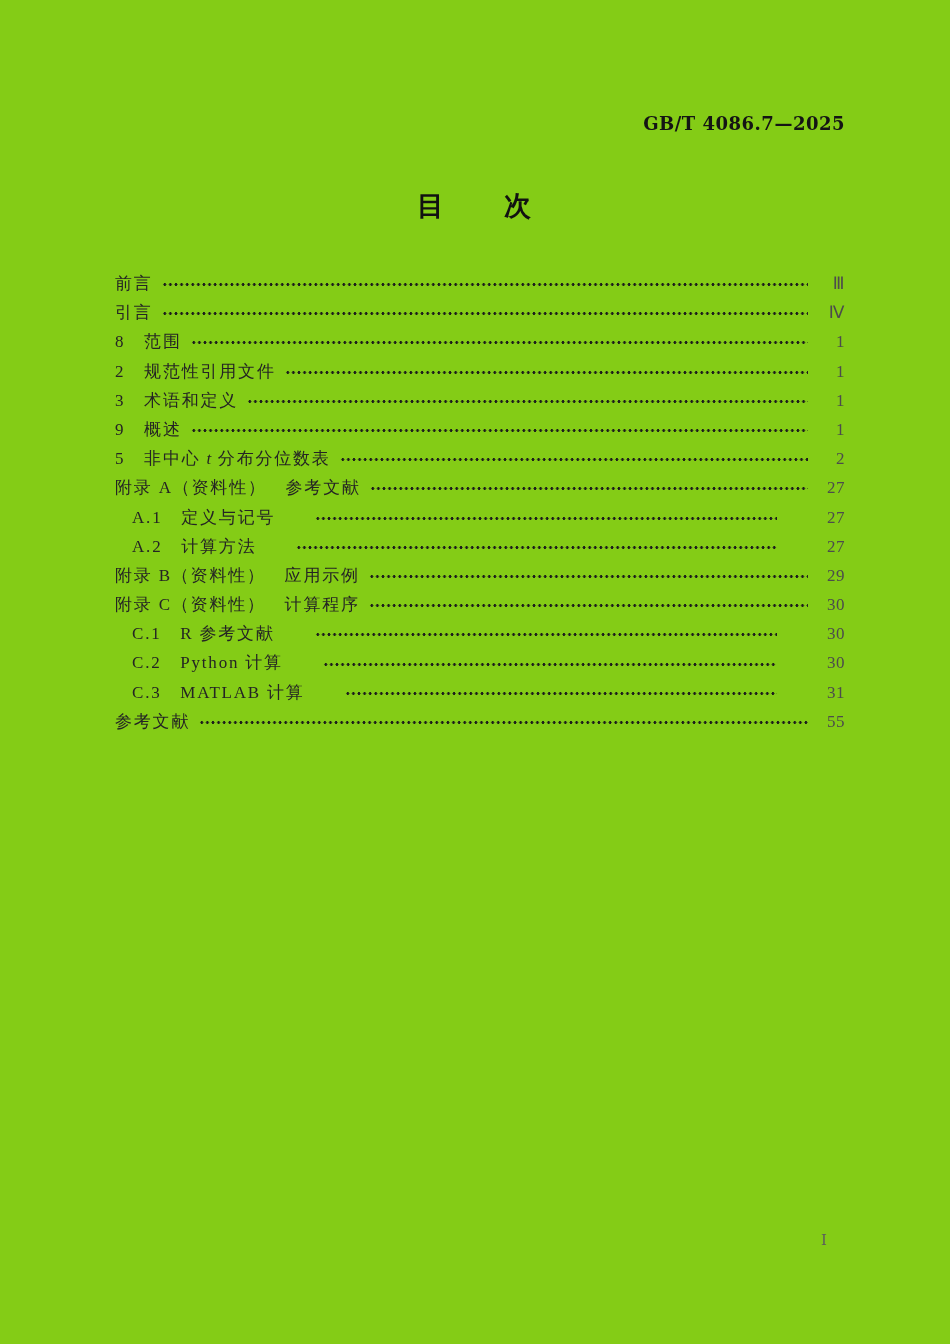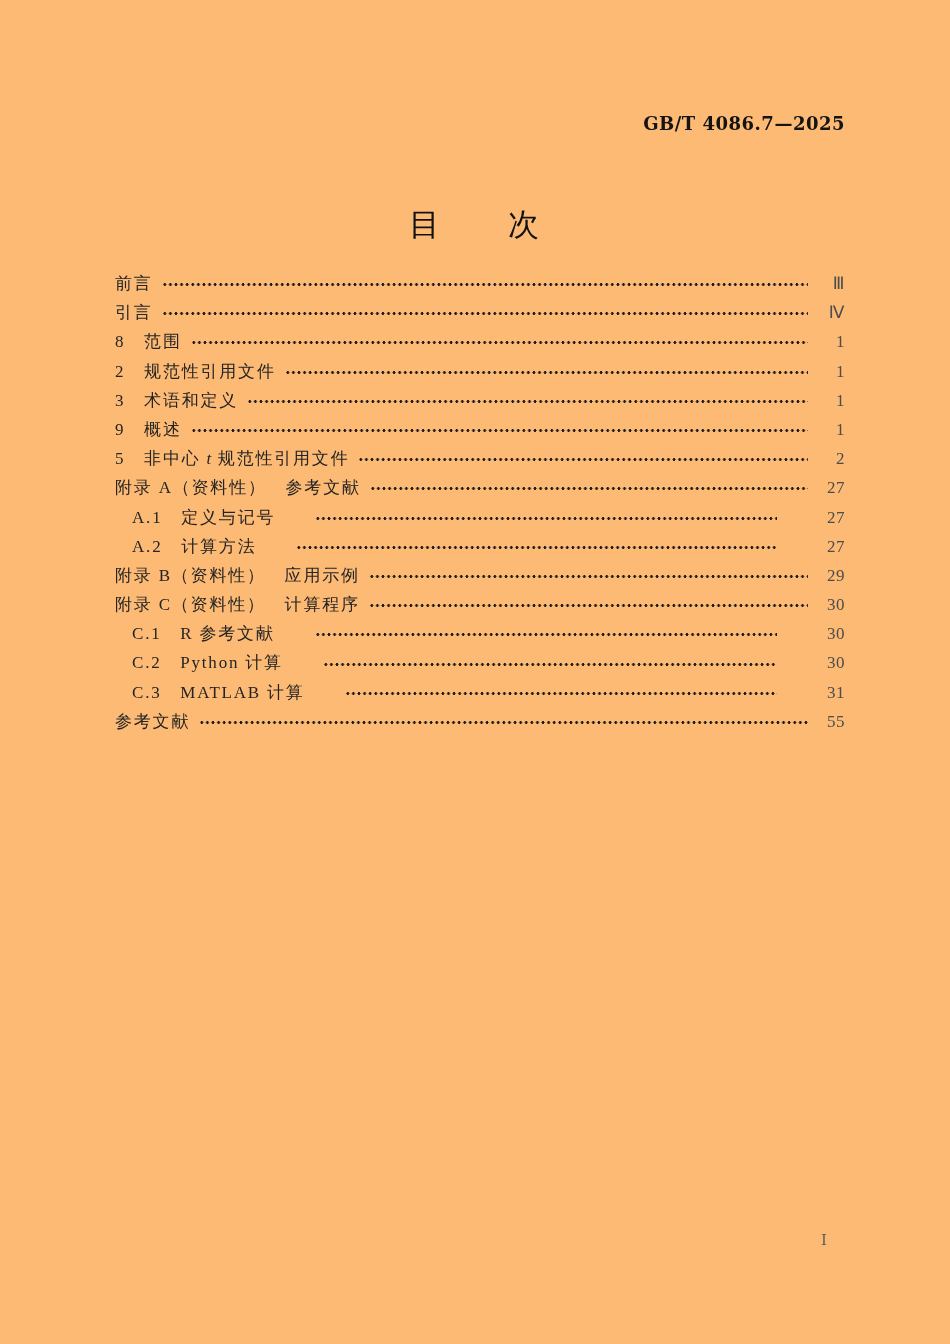--- a/index.html
+++ b/index.html
@@ -5,47 +5,46 @@
   html, body {
     margin: 0;
     padding: 0;
     background: #e8e8e8;
   }
   .page {
     position: relative;
     width: 950px;
     height: 1344px;
     margin: 0 auto;
-    background: #fdba74;
+    background: #84cc16;
     overflow: hidden;
     font-family: "DejaVu Serif", "Liberation Serif", serif;
     color: #1e1e1e;
   }
   .doc-header {
     position: absolute;
     top: 113px;
     right: 105px;
     font-size: 18px;
     font-weight: 700;
     letter-spacing: 0.5px;
     color: #141414;
     white-space: pre;
   }
   .doc-title {
     position: absolute;
     top: 188px;
     left: 0;
     width: 100%;
     text-align: center;
-    font-size: 31px;
-    font-weight: 400;
+    font-size: 27px;
+    font-weight: 700;
     letter-spacing: 2px;
     color: #111111;
     white-space: pre;
-    margin-top: 16px;
   }
   .toc {
     position: absolute;
     top: 269px;
     left: 115px;
     right: 105px;
     font-family: Liberation Serif, serif;
   }
   .toc-row {
     display: flex;
@@ -129,21 +128,21 @@
     <span class="toc-label"><span>3　术语和定义</span><span class="it"></span><span></span></span>
     <span class="leader-dots"></span>
     <span class="toc-page">1</span>
   </div>
       <div class="toc-row">
     <span class="toc-label"><span>9　概述</span><span class="it"></span><span></span></span>
     <span class="leader-dots"></span>
     <span class="toc-page">1</span>
   </div>
       <div class="toc-row">
-    <span class="toc-label"><span>5　非中心 </span><span class="it">t</span><span> 规范性引用文件</span></span>
+    <span class="toc-label"><span>5　非中心 </span><span class="it">t</span><span> 分布分位数表</span></span>
     <span class="leader-dots"></span>
     <span class="toc-page">2</span>
   </div>
       <div class="toc-row">
     <span class="toc-label"><span>附录 A（资料性）　参考文献</span><span class="it"></span><span></span></span>
     <span class="leader-dots"></span>
     <span class="toc-page">27</span>
   </div>
       <div class="toc-row indent">
     <span class="toc-label"><span>A.1　定义与记号</span><span class="it"></span><span></span></span>

